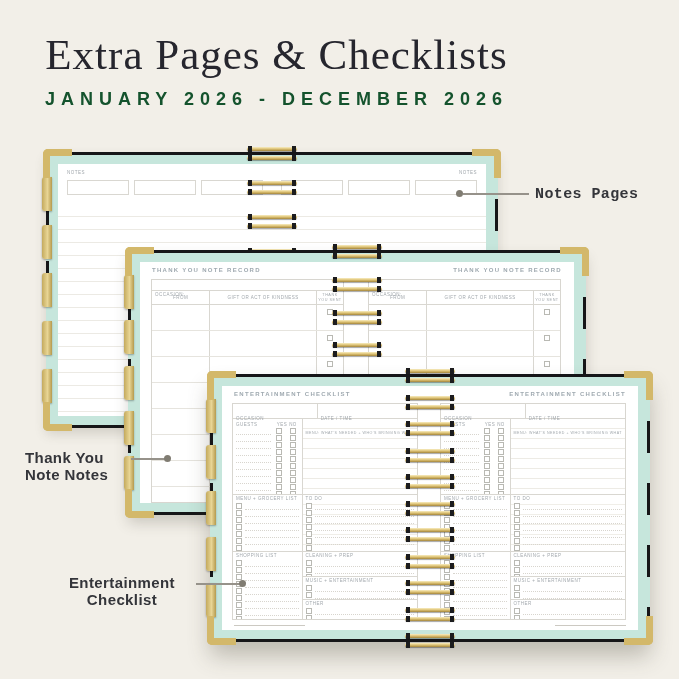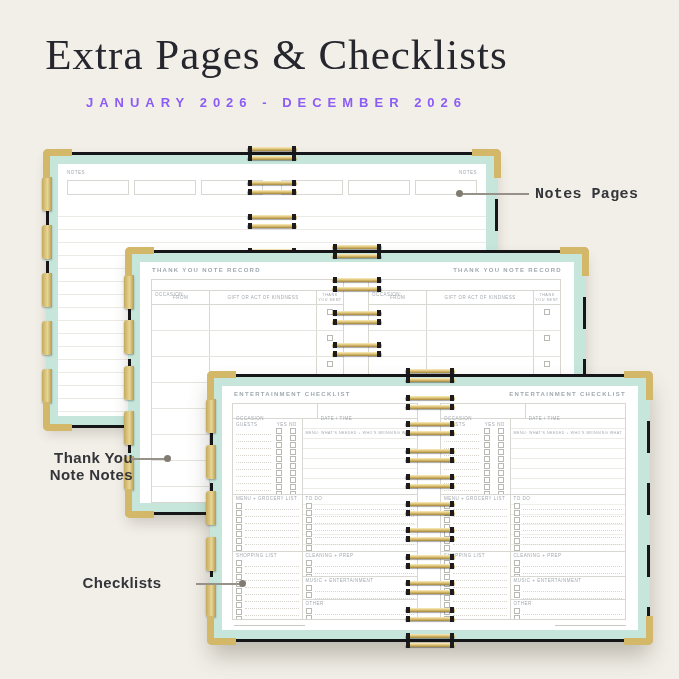--- a/index.html
+++ b/index.html
@@ -3,21 +3,21 @@
 <meta charset="utf-8">
 <style>
   html,body{margin:0;padding:0;}
   body{width:679px;height:679px;position:relative;background:#f2efe8;overflow:hidden;
        font-family:"Liberation Sans",sans-serif;}
 
   
   .hdr{position:absolute;top:30px;left:0;width:553px;text-align:center;}
   .hdr h1{margin:0;font-family:"Liberation Serif",serif;font-weight:400;
           font-size:43px;color:#26262e;letter-spacing:1px;}
-  .hdr .sub{margin-top:16px;font-size:13px;font-weight:700;color:#8b5cf6;letter-spacing:6px;}
+  .hdr .sub{margin-top:10px;font-size:18px;font-weight:700;color:#14532d;letter-spacing:6px;}
 
   
   .planner{position:absolute;box-sizing:border-box;background:#c6e6dc;
            border:3px solid #161618;border-radius:3px;}
   .p1{left:46px;top:152px;width:452px;height:276px;z-index:1;
       box-shadow:0 6px 12px rgba(70,65,50,.18);}
   .p2{left:128px;top:250px;width:458px;height:265px;z-index:2;
       box-shadow:0 8px 14px rgba(70,65,50,.22);}
   .p3{left:210px;top:374px;width:440px;height:268px;z-index:3;
       box-shadow:0 14px 22px rgba(70,65,50,.30);}
@@ -116,21 +116,21 @@
   .pg-footer.lft{left:12px;} .pg-footer.rgt{right:12px;}
 
   
   .callout{position:absolute;z-index:9;color:#34353a;font-weight:700;font-size:15px;
            letter-spacing:.4px;line-height:17px;}
   .callout .ln{position:absolute;height:1.5px;background:#96928a;top:7px;}
   .callout .dot{position:absolute;width:7px;height:7px;border-radius:50%;background:#807c72;top:4px;}
   .co-notes{left:535px;top:186px;font-family:Liberation Mono, monospace;}
   .co-notes .ln{left:-72px;width:66px;}
   .co-notes .dot{left:-79px;}
-  .co-ty{left:25px;top:449px;width:108px;text-align:right;}
+  .co-ty{left:25px;top:449px;width:108px;text-align:left;}
   .co-ty .ln{left:106px;width:34px;top:9px;}
   .co-ty .dot{left:139px;top:6px;}
   .co-ec{left:48px;top:574px;width:148px;text-align:center;}
   .co-ec .ln{left:148px;width:44px;top:9px;}
   .co-ec .dot{left:191px;top:6px;}
 </style>
 </head>
 <body>
 
 <div class="hdr">
@@ -941,14 +941,15 @@
 </div>
 <div class="callout co-ty">
   <span class="ln"></span>
   <span class="dot"></span>
   <div>Thank You</div>
   <div>Note Notes</div>
 </div>
 <div class="callout co-ec">
   <span class="ln"></span>
   <span class="dot"></span>
-  <div>Checklists</div>
+  <div>Entertainment</div>
+  <div>Checklist</div>
 </div>
 
 </body></html>

